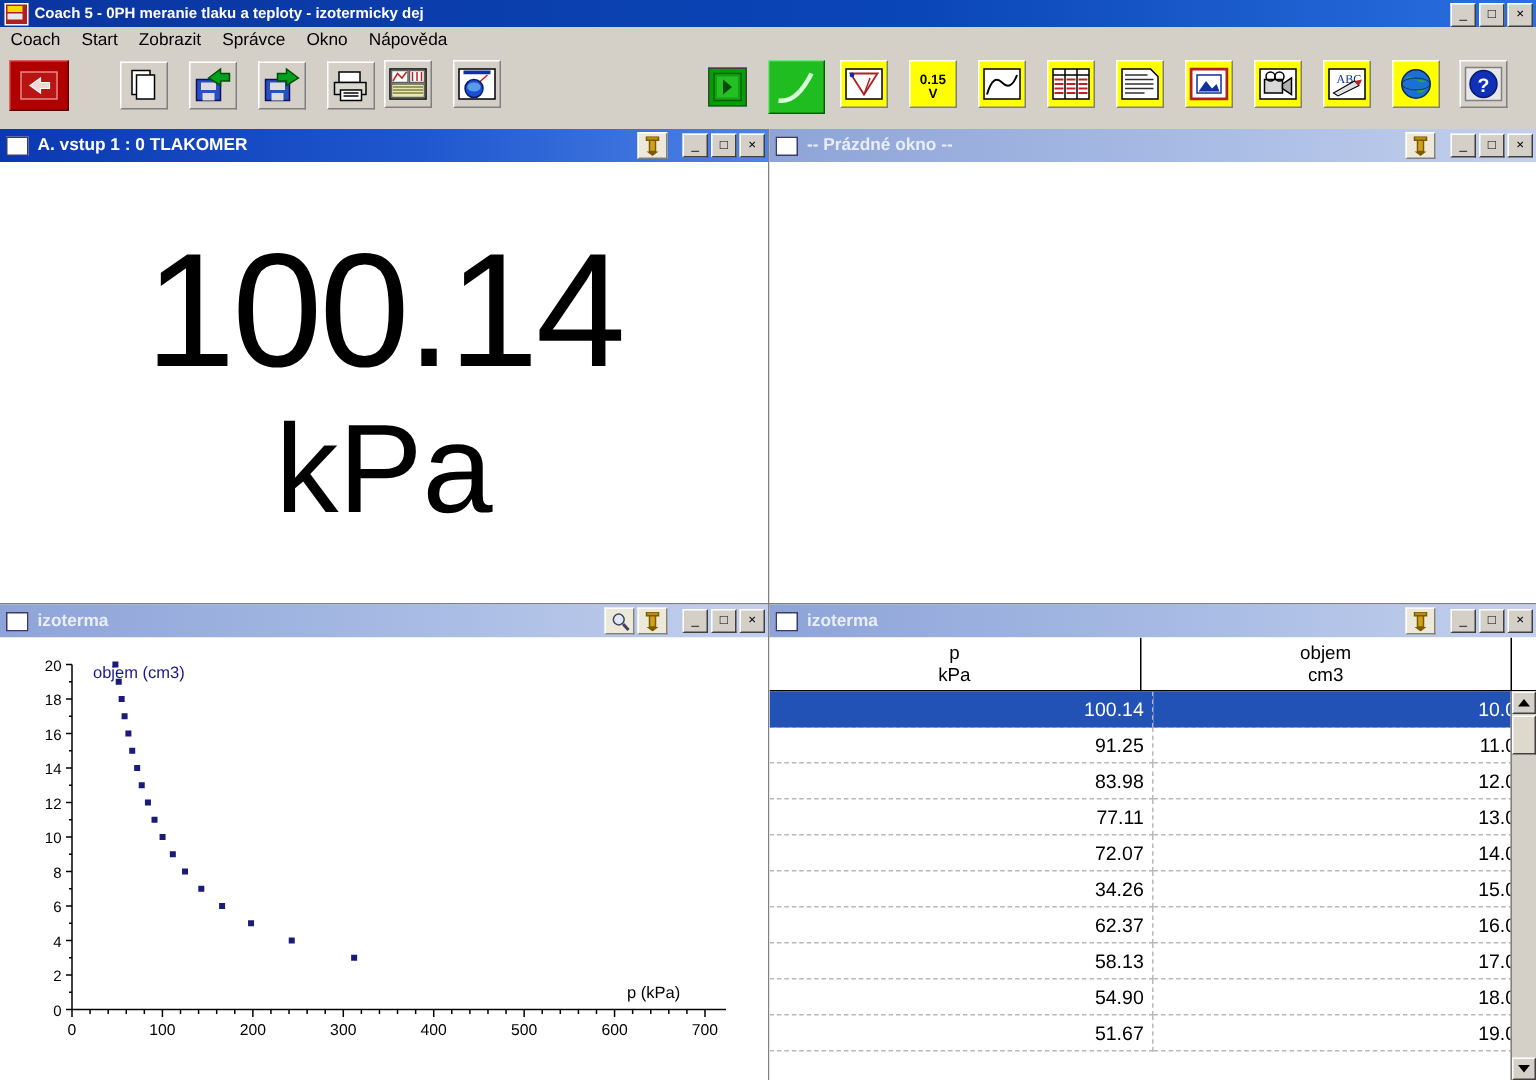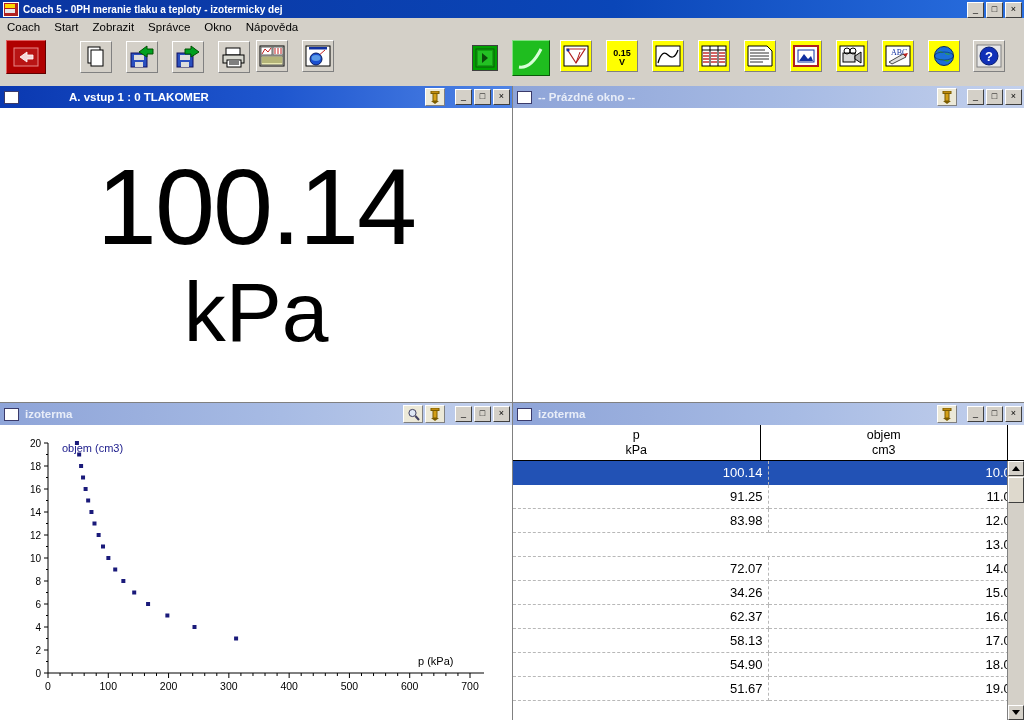--- a/index.html
+++ b/index.html
@@ -66,21 +66,21 @@
   .sep{width:6px;height:30px;}
 
   
   .mdi{position:absolute;left:0;top:86px;width:1024px;height:634px;background:#808080;}
 
   .win{position:absolute;background:#fff;box-sizing:border-box;}
   .wtitle{
     height:22px;display:flex;align-items:center;position:relative;
     box-sizing:border-box;
   }
-  .wtitle.active{background:linear-gradient(to right,#0a38b0 0%,#1f57cf 55%,#4f84e6 100%);gap:44px;}
+  .wtitle.active{background:linear-gradient(to right,#0a38b0 0%,#1f57cf 55%,#4f84e6 100%);}
   .wtitle.inactive{background:linear-gradient(to right,#8ea4d8 0%,#a7bbe4 55%,#c3d0ec 100%);}
   .w-icon{
     width:15px;height:13px;margin-left:4px;margin-right:6px;flex:0 0 auto;
     background:#fff;border:1px solid #3a3a6a;box-sizing:border-box;
   }
   .w-title-text{font-size:11.5px;font-weight:bold;color:#fff;white-space:nowrap;}
   .w-title-text.dim{color:#e8edf8;}
   .w-ctrls{position:absolute;right:2px;top:2px;display:flex;align-items:center;gap:2px;}
   .w-tool{
     width:20px;height:18px;background:#ece9d8;
@@ -571,20 +571,21 @@
               </div>
               <div class="trow">
                 <div class="td">91.25</div>
                 <div class="td last">11.00</div>
               </div>
               <div class="trow">
                 <div class="td">83.98</div>
                 <div class="td last">12.00</div>
               </div>
               <div class="trow">
+                <div class="td">77.11</div>
                 <div class="td last">13.00</div>
               </div>
               <div class="trow">
                 <div class="td">72.07</div>
                 <div class="td last">14.00</div>
               </div>
               <div class="trow">
                 <div class="td">34.26</div>
                 <div class="td last">15.00</div>
               </div>

